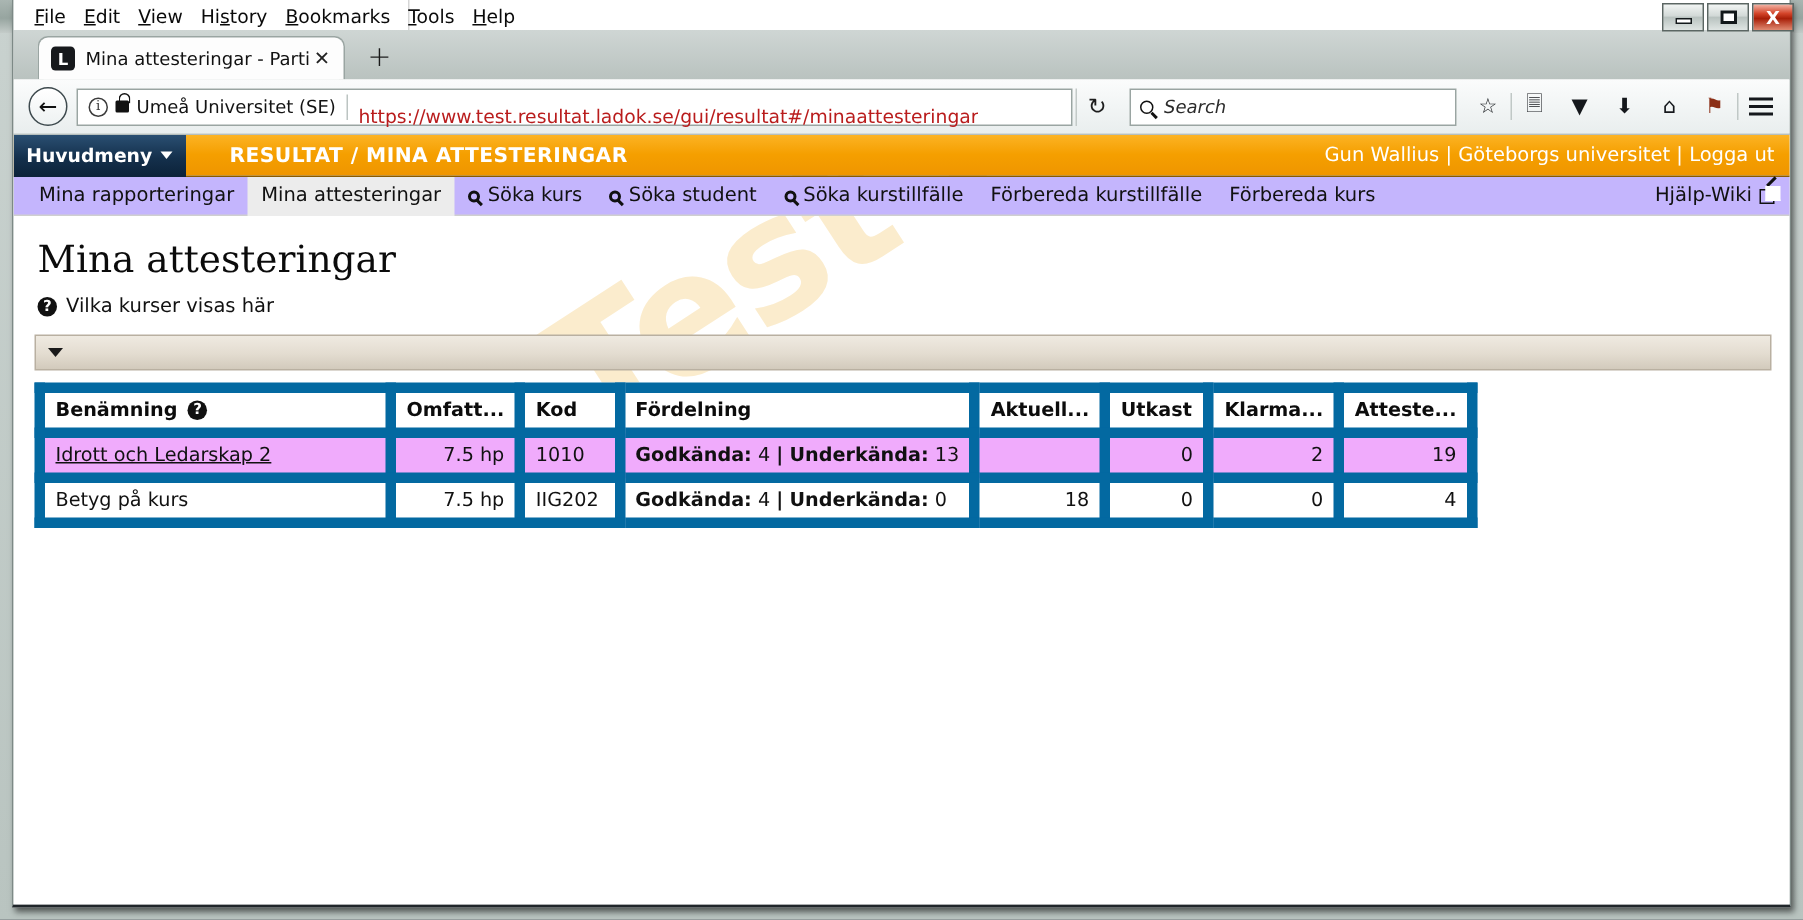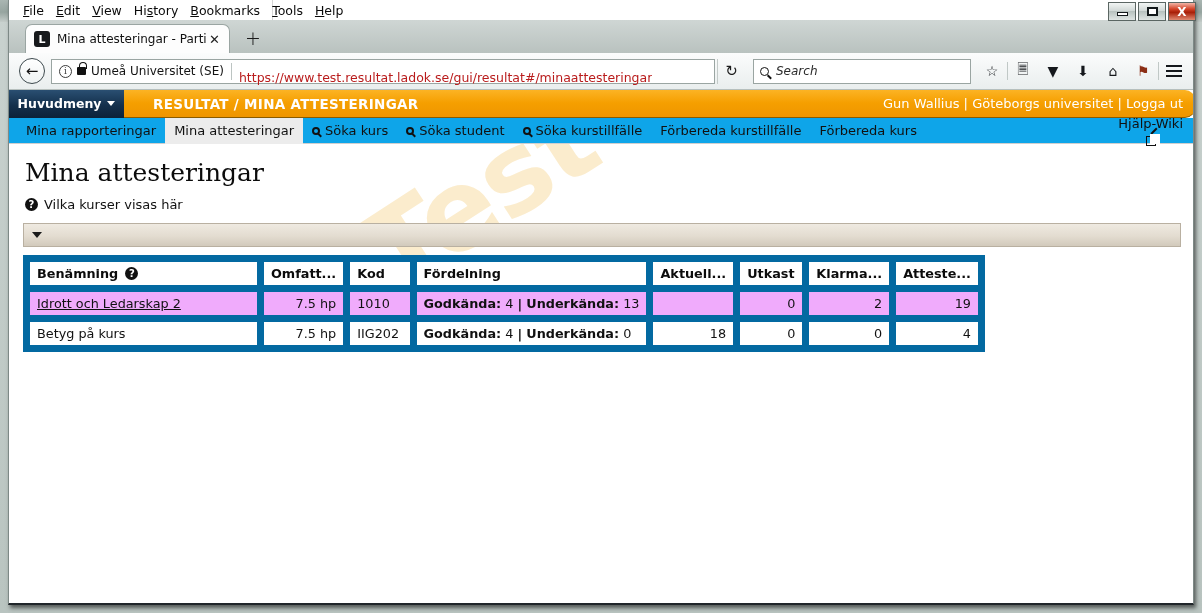--- a/index.html
+++ b/index.html
@@ -221,21 +221,20 @@
     letter-spacing: -2px;
   }
 
   
   .appbar {
     position: relative; z-index: 3;
     height: 28px; width: 1186px;
     background: linear-gradient(180deg,#fcb324 0%,#f59f00 48%,#ef9500 100%);
     display: flex; align-items: center;
     border-bottom: 1px solid #8a5b00;
-    border-radius: 10px;
   }
   .huvudmeny {
     width: 115px; height: 28px;
     background: linear-gradient(180deg,#2a4f72 0%,#14304c 55%,#0c2239 100%);
     color: #fff; font-size: 12.5px; font-weight: bold;
     display:flex; align-items:center; justify-content:center; gap:6px;
     flex: 0 0 auto;
   }
   .caret-d {
     width:0;height:0;border-left:4px solid transparent;border-right:4px solid transparent;
@@ -247,21 +246,21 @@
   }
   .appbar-right {
     margin-left:auto; margin-right: 12px;
     color:#fff; font-size: 13px; white-space: nowrap;
   }
 
   
   .navtabs {
     position: relative; z-index: 3;
     height: 26px; width: 1186px;
-    background: #0ea5e9;
+    background: #c4b5fd;
     border-bottom: 1px solid #cfcfcf;
     display: flex; align-items: center;
     padding-left: 8px;
   }
   .navtab {
     font-size: 13px; color: #111;
     padding: 4px 9px; white-space: nowrap;
     display: flex; align-items: center; gap: 5px;
     height: 26px;
   }
@@ -271,21 +270,21 @@
     border: 2px solid #111; border-radius: 50%;
     display:inline-block;
   }
   .navmag::after{
     content:""; position:absolute; right:-4px; bottom:-3px;
     width: 5px; height: 2px; background:#111; transform: rotate(45deg);
   }
   .navtabs-right {
     margin-left:auto; margin-right: 12px;
     font-size: 13px; color: #111;
-    display:flex; align-items:center; gap:5px;flex-direction:column;
+    display:flex; align-items:center; gap:5px;
   }
   .ext-link {
     position: relative; width: 10px; height: 10px;
     border: 1.6px solid #111; display:inline-block;
   }
   .ext-link::after {
     content:""; position:absolute; left:3px; top:-3px;
     width: 9px; height: 9px; background:#fff;
     border-left: 1.6px solid #fff; border-bottom: 1.6px solid #fff;
   }

